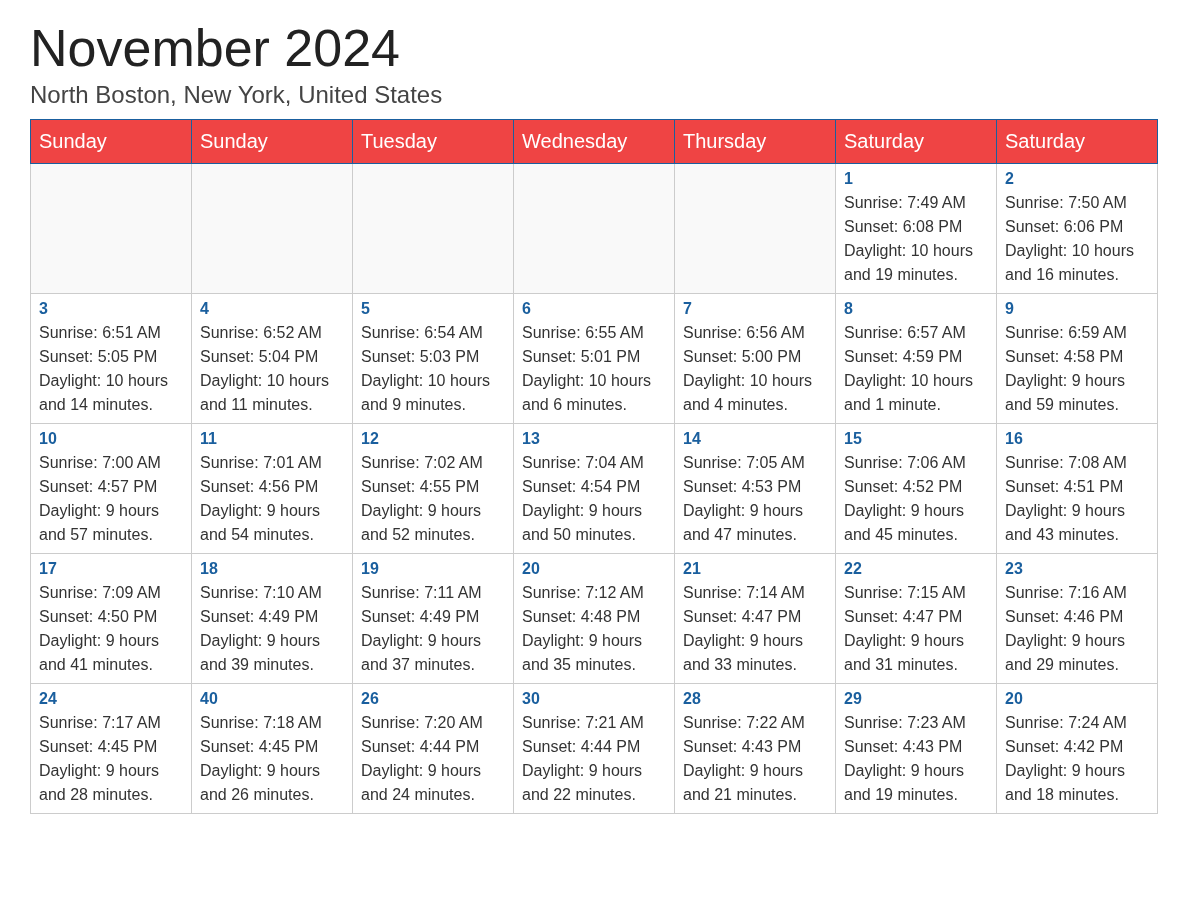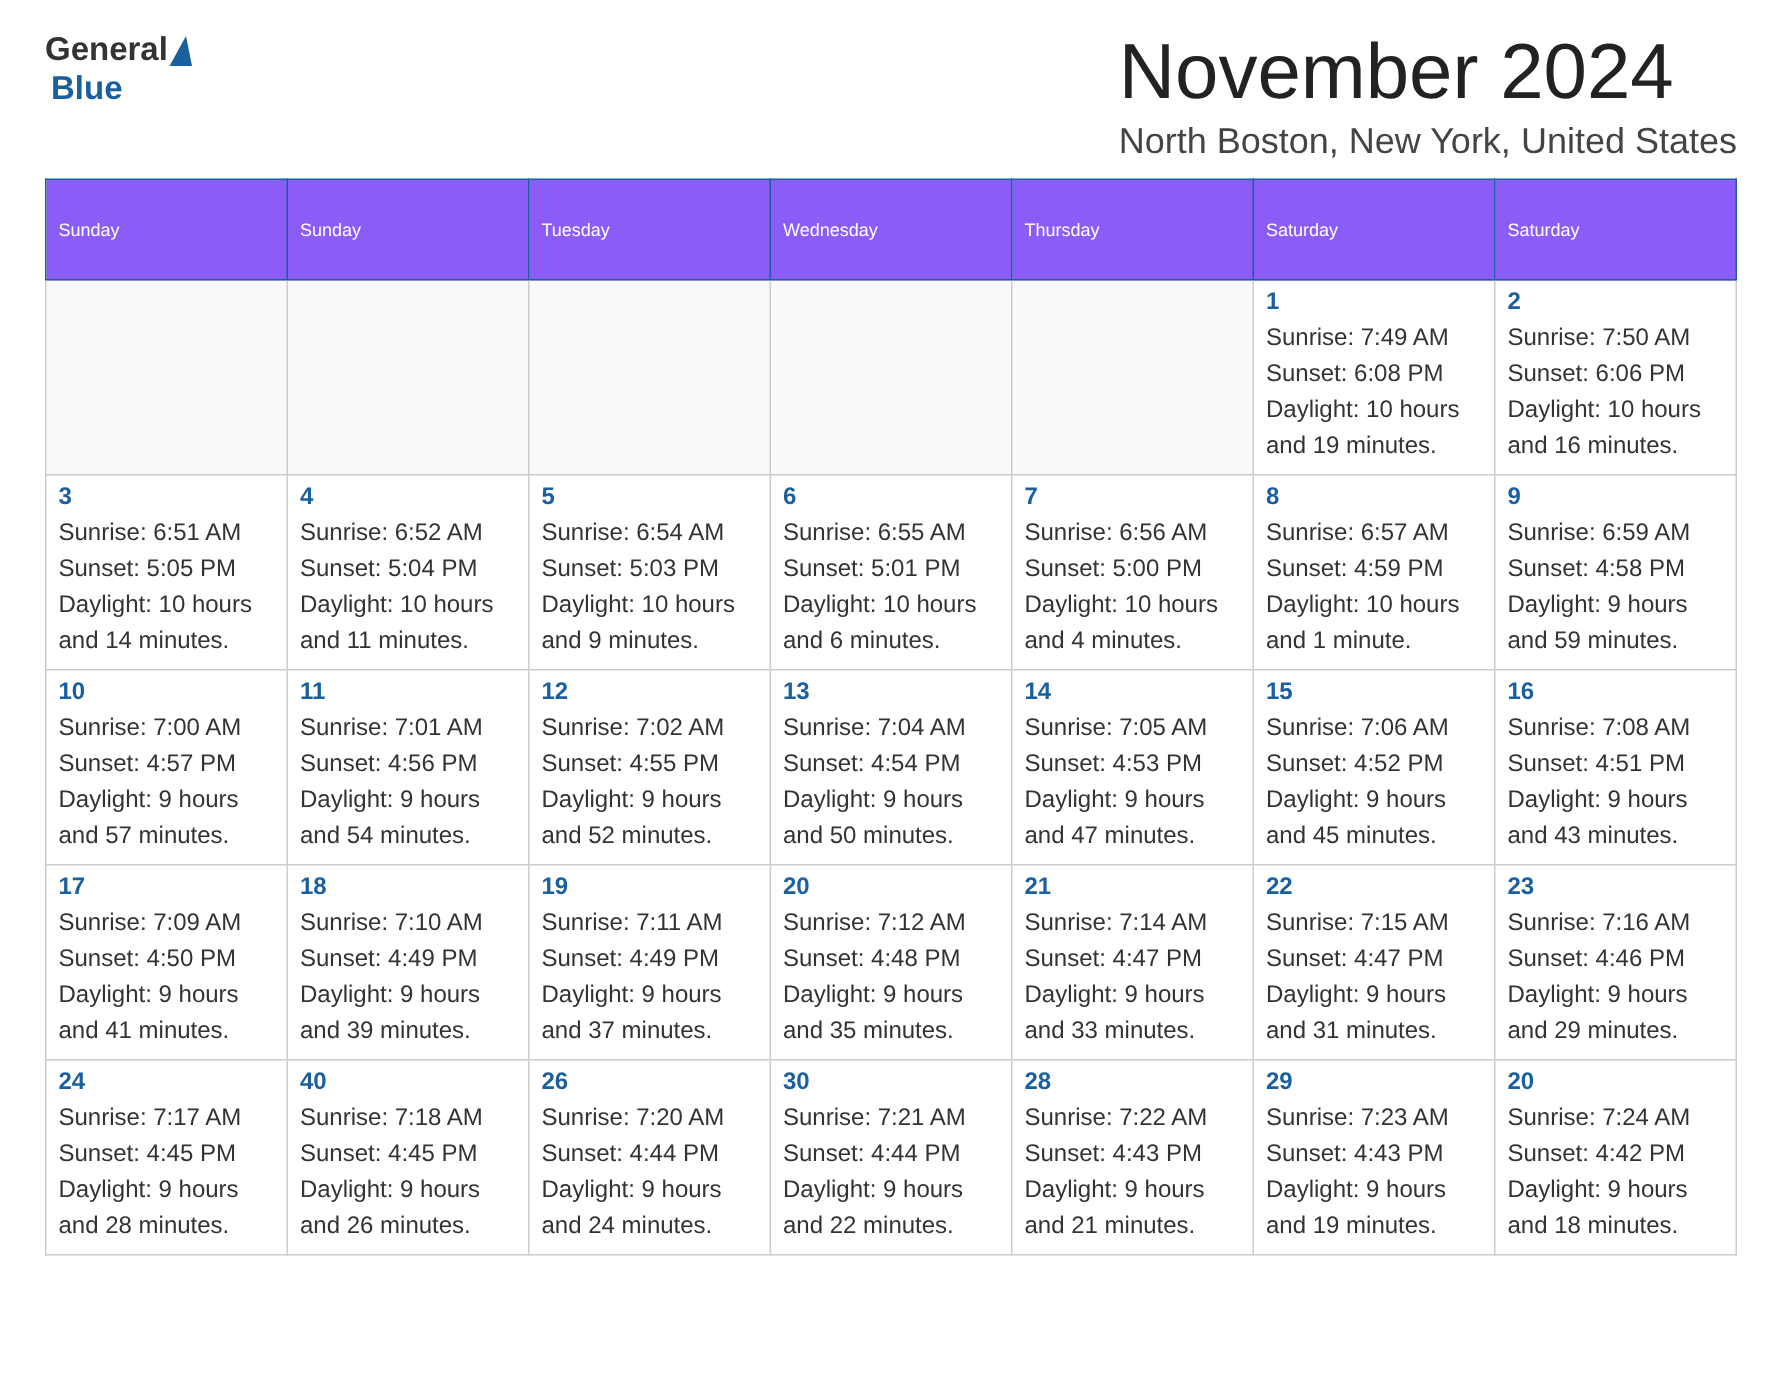--- a/index.html
+++ b/index.html
@@ -48,25 +48,25 @@
       font-size: 24px;
       color: #444;
       margin-top: 4px;
     }
     .calendar {
       width: 100%;
       border-collapse: collapse;
       margin-top: 10px;
     }
     .calendar th {
-      background-color: #8b5cf6;
+      background-color: #ef4444;
       color: #fff;
-      padding: 26px 8px;
+      padding: 10px 8px;
       text-align: left;
-      font-size: 12px;
+      font-size: 20px;
       font-weight: normal;
       border: 1px solid #1a5f9e;
     }
     .calendar td {
       border: 1px solid #ccc;
       vertical-align: top;
       padding: 6px 8px;
       width: 14.28%;
       min-height: 110px;
       font-size: 12px;
@@ -87,27 +87,20 @@
       background: #f9f9f9;
     }
     tr.week-row td {
       height: 110px;
     }
   </style>
 </head>
 <body>
 
 <div class="header">
-  <div class="logo-wrapper">
-    <div class="logo-line1">
-      <span class="logo-text-general">General</span>
-      <span style="display:inline-block; width:0; height:0; border-left:11px solid transparent; border-right:4px solid transparent; border-bottom:20px solid #1a5f9e; margin-left:1px; margin-bottom:-2px;"></span>
-    </div>
-    <div class="logo-line2">Blue</div>
-  </div>
   <div class="title-section">
     <div class="month-title">November 2024</div>
     <div class="location-title">North Boston, New York, United States</div>
   </div>
 </div>
 
 <table class="calendar">
   <thead>
     <tr>
     <th>Sunday</th>

